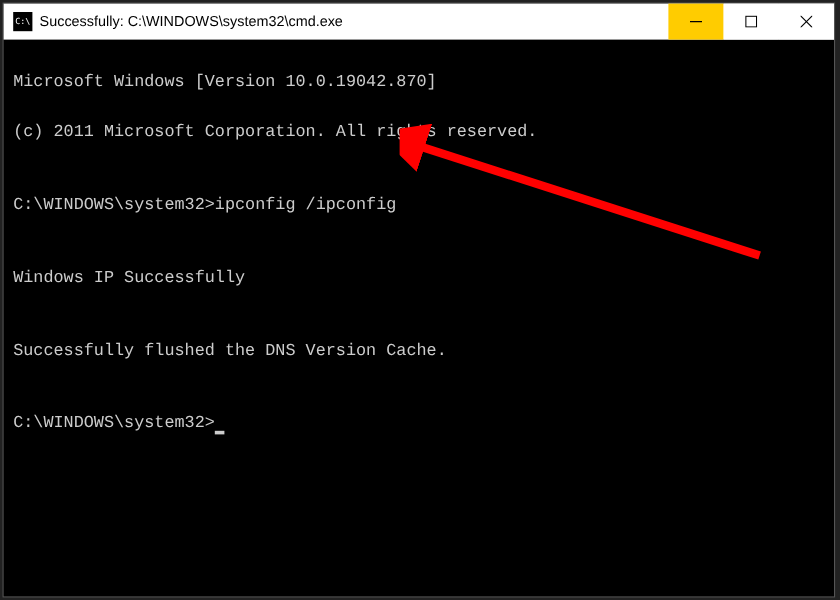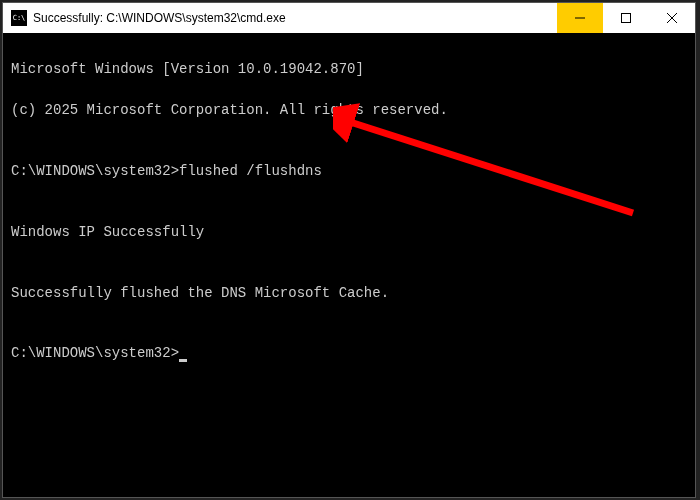--- a/index.html
+++ b/index.html
@@ -113,27 +113,27 @@
         <svg width="10" height="10" viewBox="0 0 10 10">
             <line x1="0" y1="0" x2="10" y2="10" stroke="#000" stroke-width="1"></line>
             <line x1="10" y1="0" x2="0" y2="10" stroke="#000" stroke-width="1"></line>
           </svg>
       </div>
     </div>
   </div>
 
   <div class="terminal">
 <span class="line">Microsoft Windows [Version 10.0.19042.870]</span>
-<span class="line">(c) 2025 Microsoft Corporation. All rights reserved.</span>
+<span class="line">(c) 2011 Microsoft Corporation. All rights reserved.</span>
 <span class="line"></span>
-<span class="line"><span>C:\WINDOWS\system32&gt;</span><span>flushed /flushdns</span></span>
+<span class="line"><span>C:\WINDOWS\system32&gt;</span><span>ipconfig /ipconfig</span></span>
 <span class="line"></span>
 <span class="line">Windows IP Successfully</span>
 <span class="line"></span>
-<span class="line">Successfully flushed the DNS Microsoft Cache.</span>
+<span class="line">Successfully flushed the DNS Version Cache.</span>
 <span class="line"></span>
 <span class="line"><span>C:\WINDOWS\system32&gt;</span><span class="cursor"></span></span>
 
     <svg class="arrow-annotation" width="320" height="120">
       <defs>
         <marker id="arrowhead" markerWidth="6" markerHeight="6" refX="1" refY="3" orient="auto">
           <polygon points="0 0, 6 3, 0 6" fill="#ff0000"></polygon>
         </marker>
       </defs>
       <line x1="300" y1="110" x2="14" y2="18" stroke="#ff0000" stroke-width="7" marker-end="url(#arrowhead)"></line>

